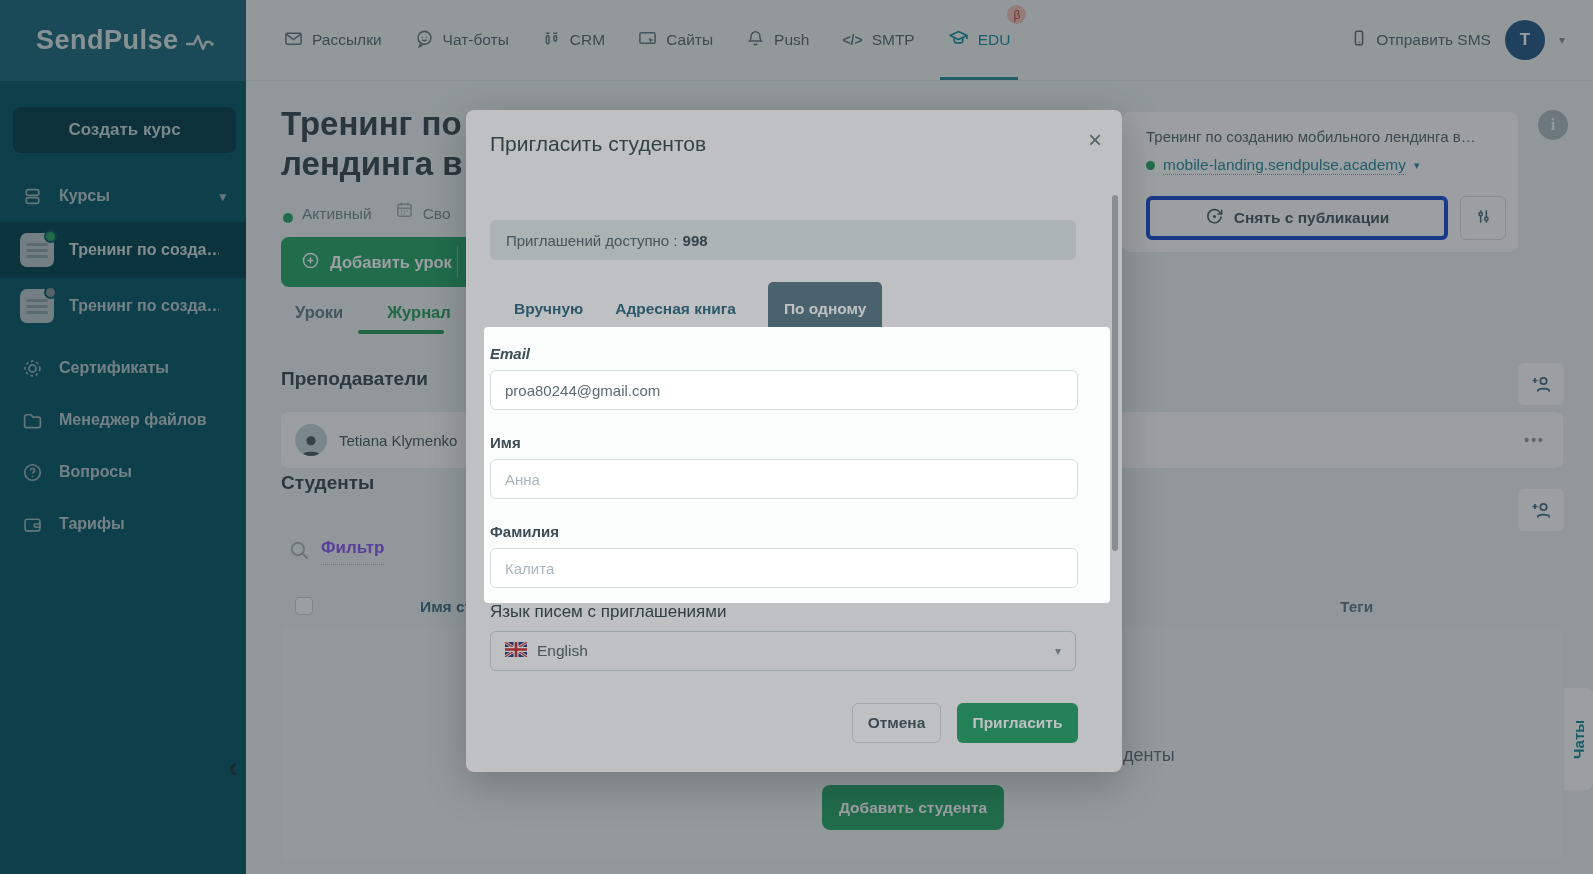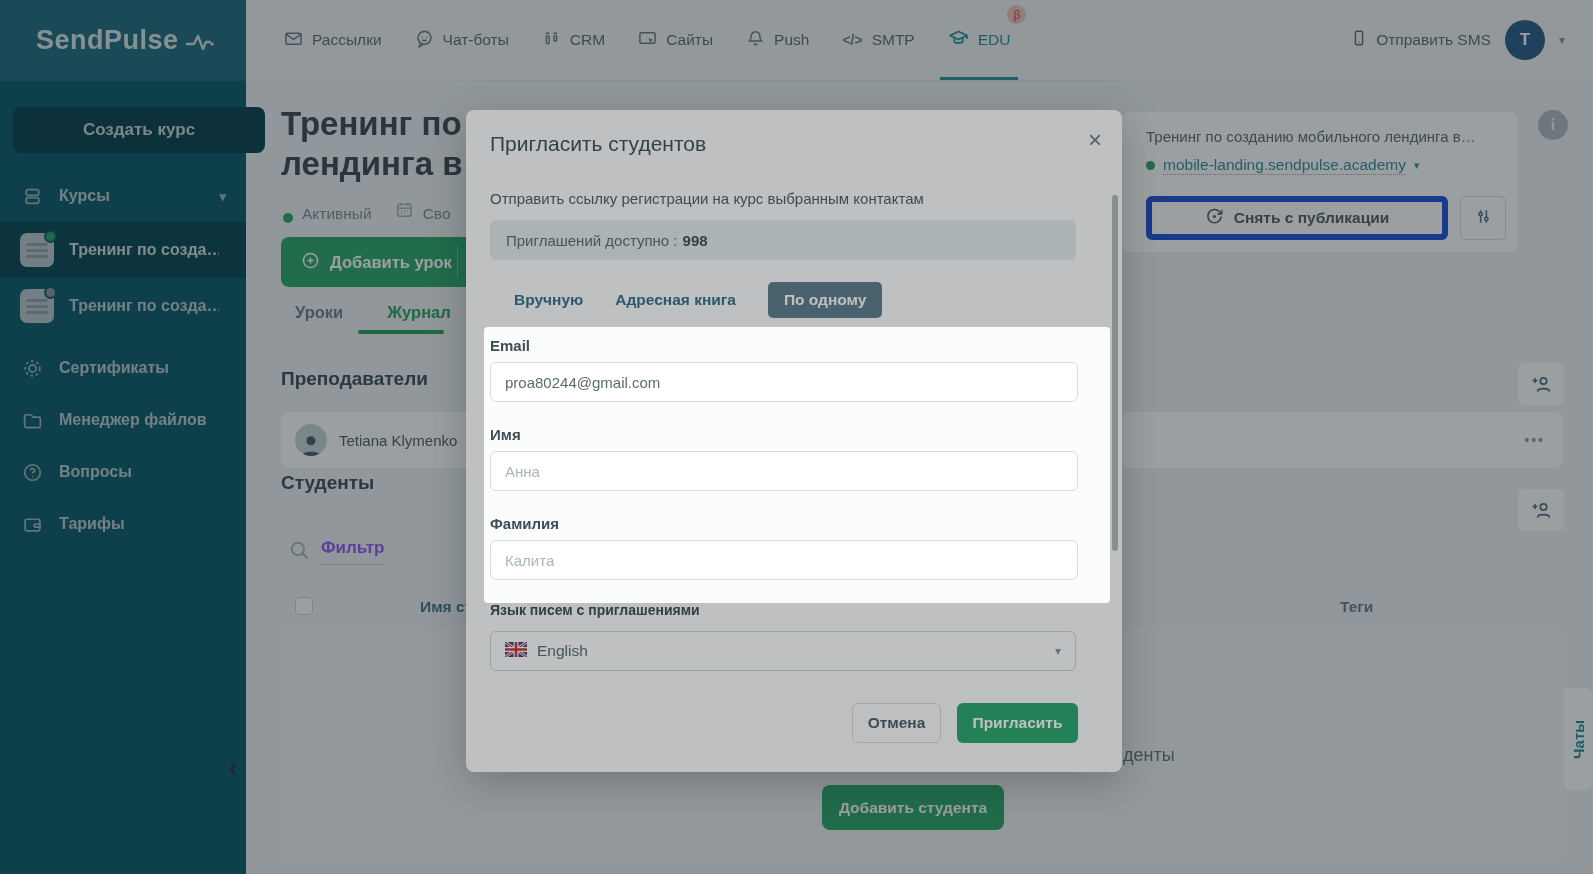--- a/index.html
+++ b/index.html
@@ -7,21 +7,21 @@
   #app{position:relative;width:1593px;height:874px;overflow:hidden;
        background:#edf2f3;font-family:"Liberation Sans",sans-serif;
        -webkit-font-smoothing:antialiased;}
   .abs{position:absolute;}
 
   
   .sidebar{position:absolute;left:0;top:0;width:246px;height:874px;background:#0b5b6c;z-index:1;}
   .logo-strip{height:81px;background:#1f6c7f;display:flex;align-items:center;padding-left:36px;gap:6px;}
   .logo-text{font-size:27px;font-weight:bold;color:#d9e6e8;letter-spacing:.5px;}
   .pulse{color:#cfdde0;margin-top:6px;}
-  .create-course{position:absolute;left:13px;top:107px;width:252px;height:46px;background:#07404e;
+  .create-course{position:absolute;left:13px;top:107px;width:223px;height:46px;background:#07404e;
        border-radius:8px;color:#c6d5d9;font-weight:bold;font-size:17px;display:flex;
        align-items:center;justify-content:center;cursor:pointer;}
   .side-nav{position:absolute;top:170px;left:0;right:0;}
   .side-item{height:52px;display:flex;align-items:center;padding:0 20px;gap:15px;
        color:#b9cad0;font-weight:bold;font-size:16px;cursor:pointer;}
   .side-item .sicon{width:24px;display:flex;justify-content:center;color:#9fb6bc;flex:none;}
   .side-item.course{height:56px;}
   .side-item.active{background:rgba(0,18,24,.28);color:#d2dee2;}
   .side-caret{margin-left:auto;color:#9fb6bc;font-size:13px;}
   .thumb{width:34px;height:34px;border-radius:7px;background:#b9c7ca;position:relative;flex:none;
@@ -84,21 +84,21 @@
 
   
   .course-card{left:1122px;top:112px;width:396px;height:140px;background:#fff;border-radius:8px;}
   .cc-title{position:absolute;left:24px;top:16px;width:356px;font-size:15px;color:#5a6b73;
        white-space:nowrap;overflow:hidden;}
   .cc-link-row{position:absolute;left:24px;top:44px;display:flex;align-items:center;gap:8px;}
   .cc-link-row .dot{width:9px;height:9px;}
   .cc-link{font-size:15.5px;color:#2d8fa0;border-bottom:1px dotted #6fadbb;cursor:pointer;}
   .cc-caret{color:#2d8fa0;font-size:11px;cursor:pointer;}
   .unpub{position:absolute;left:24px;top:84px;width:302px;height:44px;background:#fff;
-       border:6px solid #1d4ed8;border-radius:6px;display:flex;align-items:center;justify-content:center;
+       border:4px solid #1d4ed8;border-radius:6px;display:flex;align-items:center;justify-content:center;
        gap:10px;font-size:15.5px;font-weight:bold;color:#4d5d66;cursor:pointer;}
   .sliders-btn{position:absolute;left:338px;top:84px;width:46px;height:44px;border:1px solid #d6dee1;
        border-radius:6px;display:flex;align-items:center;justify-content:center;color:#4a7082;cursor:pointer;}
   .info-i{left:1538px;top:110px;width:30px;height:30px;border-radius:50%;background:#aebbc2;color:#f2f6f7;
        font-weight:bold;font-size:16px;display:flex;align-items:center;justify-content:center;
        font-family:"Liberation Serif",serif;cursor:pointer;}
   .chats-tab{left:1564px;top:688px;width:29px;height:102px;background:#fff;border-radius:8px 0 0 8px;
        display:flex;align-items:center;justify-content:center;color:#1a8fa0;font-weight:bold;font-size:15px;
        writing-mode:vertical-rl;transform:rotate(180deg);cursor:pointer;}
 
@@ -108,29 +108,29 @@
        box-shadow:0 12px 40px rgba(10,20,25,.25);z-index:60;}
   .m-title{position:absolute;left:24px;top:22px;font-size:21px;font-weight:500;color:#3f5059;}
   .m-close{position:absolute;right:20px;top:18px;font-size:24px;color:#6f7f87;cursor:pointer;line-height:1;}
   .m-sub{position:absolute;left:24px;top:80px;font-size:15px;color:#4d5e66;}
   .m-info{position:absolute;left:24px;top:110px;width:586px;height:40px;background:#e7edef;border-radius:6px;
        display:flex;align-items:center;padding:0 16px;font-size:15px;color:#5a6b73;gap:5px;}
   .m-info b{color:#3f5059;}
   .m-tabs{position:absolute;left:48px;top:172px;display:flex;align-items:center;gap:32px;
        font-size:15.5px;font-weight:bold;}
   .m-tab{color:#35708c;cursor:pointer;}
-  .m-tab.pill{background:#5f7d8c;color:#fff;border-radius:5px;padding:9px 16px;}
+  .m-tab.pill{background:#5f7d8c;color:#fff;border-radius:5px;padding:18px 16px;}
   .form-panel{position:absolute;left:18px;top:217px;width:626px;height:276px;background:#fbfcfc;
        border-radius:4px;padding:10px 32px 0 6px;}
   .f-label{font-size:15px;font-weight:bold;color:#3c4d55;margin:24px 0 8px;}
-  .f-label:first-child{margin-top:0;}
+  .f-label:first-child{margin-top:8px;font-style:italic;}
   .f-input{width:588px;height:40px;border:1px solid #d5dde0;border-radius:6px;background:#fff;
        padding:0 14px;font-size:15px;color:#5a6b73;font-family:"Liberation Sans",sans-serif;outline:none;}
   .f-input::placeholder{color:#aab6bc;}
-  .m-lang-label{position:absolute;left:24px;top:492px;font-size:14px;font-weight:bold;color:#3c4d55;}
+  .m-lang-label{position:absolute;left:24px;top:492px;font-size:17px;font-weight:normal;color:#3c4d55;}
   .m-select{position:absolute;left:24px;top:521px;width:586px;height:40px;border:1px solid #cfd8db;
        border-radius:6px;background:#fff;display:flex;align-items:center;gap:10px;padding:0 14px;
        font-size:15.5px;color:#5a6b73;cursor:pointer;}
   .m-select .sel-caret{margin-left:auto;color:#8a979e;font-size:12px;}
   .m-btns{position:absolute;left:24px;top:593px;width:588px;display:flex;justify-content:flex-end;gap:16px;}
   .btn-cancel{width:89px;height:40px;background:#fff;border:1px solid #d5dde0;border-radius:6px;
        font-size:15.5px;font-weight:bold;color:#4d5d66;display:flex;align-items:center;justify-content:center;cursor:pointer;}
   .btn-invite{width:121px;height:40px;font-size:15.5px;border-radius:6px;}
   .m-scroll{position:absolute;left:646px;top:85px;width:6px;height:356px;background:#b6babc;border-radius:3px;cursor:grab;}
 
@@ -430,21 +430,20 @@
   </div>
 
   <div class="abs info-i">i</div>
   <div class="abs chats-tab">Чаты</div>
 
   <div class="backdrop"></div>
 
   <div class="modal">
     <div class="m-title">Пригласить студентов</div>
     <div class="m-close">×</div>
-    <div class="m-sub">Отправить ссылку регистрации на курс выбранным контактам</div>
 
     <div class="m-info">
       <span>Приглашений доступно :</span>
       <b>998</b>
     </div>
 
     <div class="m-tabs">
       <span class="m-tab">Вручную</span>
       <span class="m-tab">Адресная книга</span>
       <span class="m-tab pill">По одному</span>

